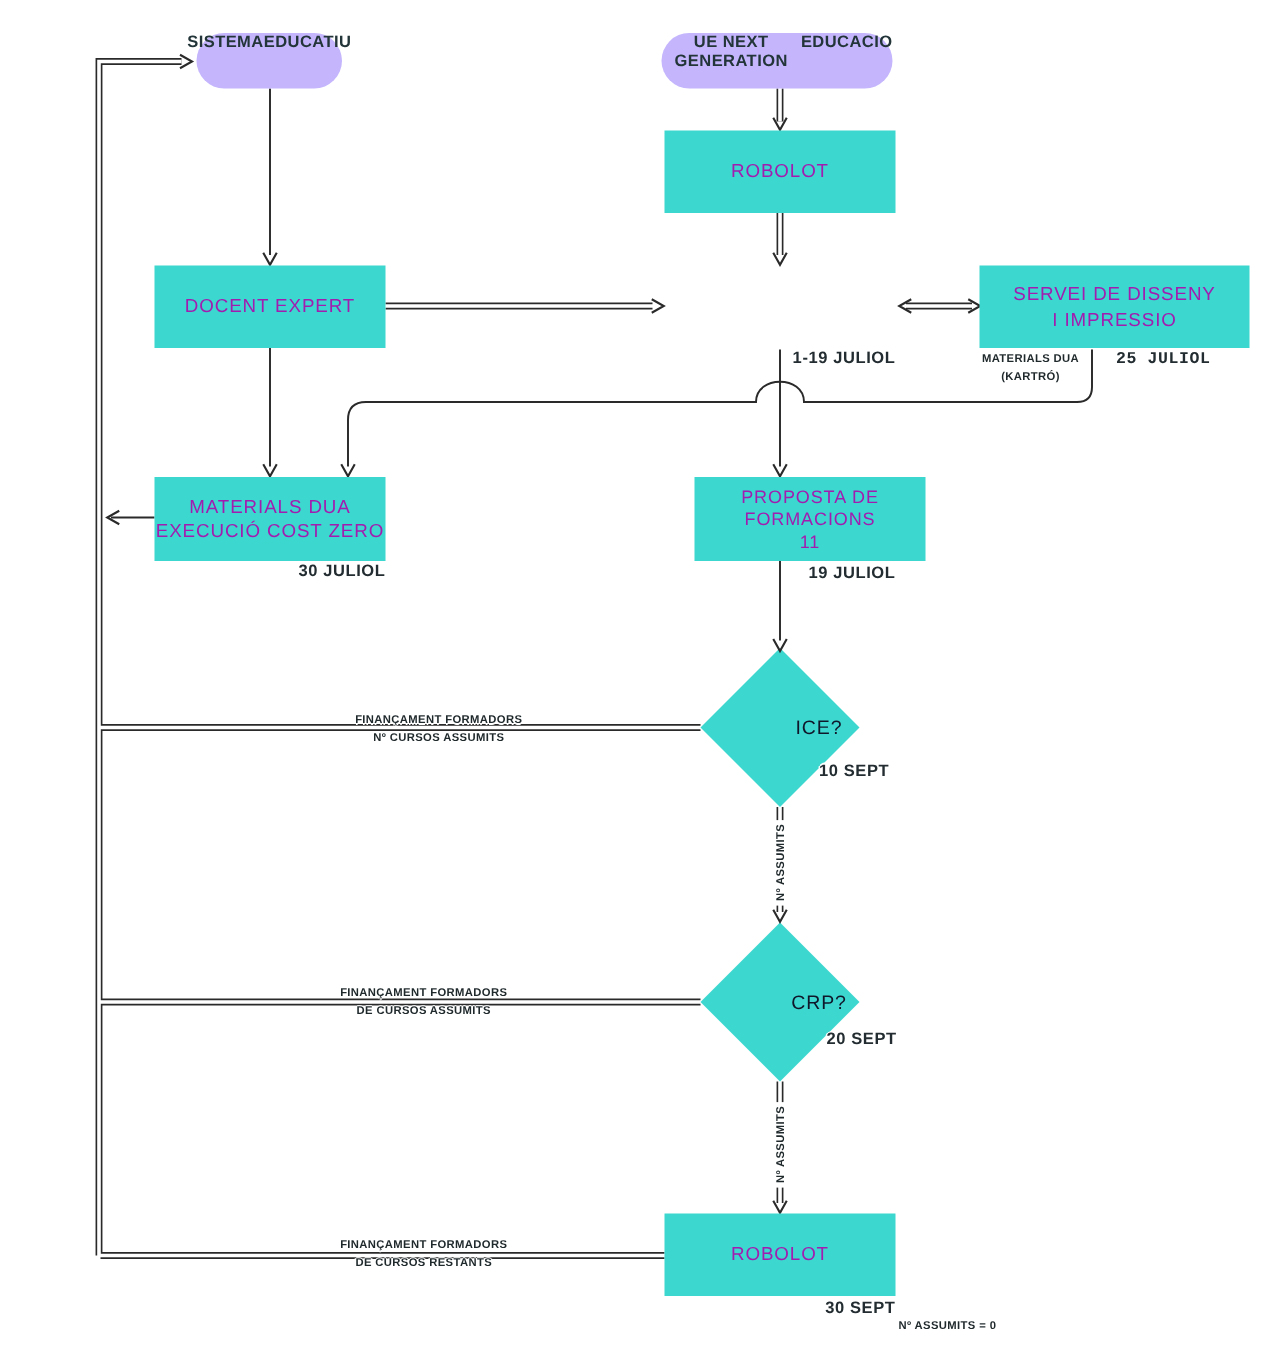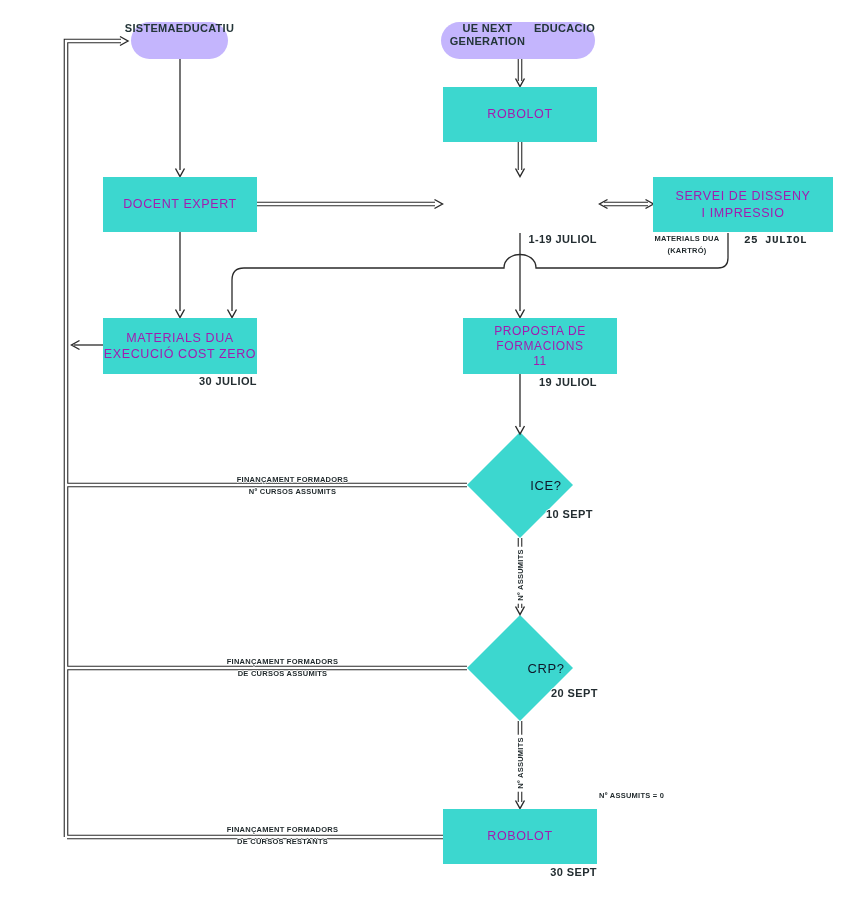--- a/index.html
+++ b/index.html
@@ -167,15 +167,15 @@
   </div>
 
   <div class="elabel" style="left:210px;top:824px;width:145px;">
     <div>FINANÇAMENT FORMADORS</div>
     <div>DE CURSOS RESTANTS</div>
   </div>
 
   <div class="vlabel" style="left:520px;top:575px;">Nº ASSUMITS</div>
   <div class="vlabel" style="left:520px;top:763px;">Nº ASSUMITS</div>
 
-  <div class="elabel" style="left:599px;top:790px;text-align:right;">Nº ASSUMITS = 0</div>
+  <div class="elabel" style="left:599px;top:878px;text-align:right;">Nº ASSUMITS = 0</div>
 
 </div>
 
 </body></html>

